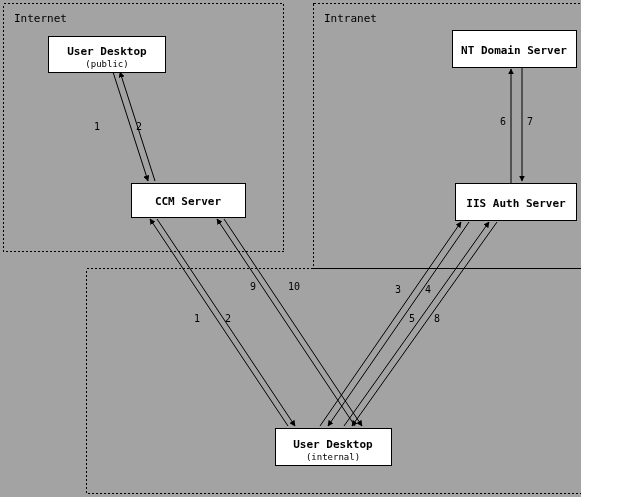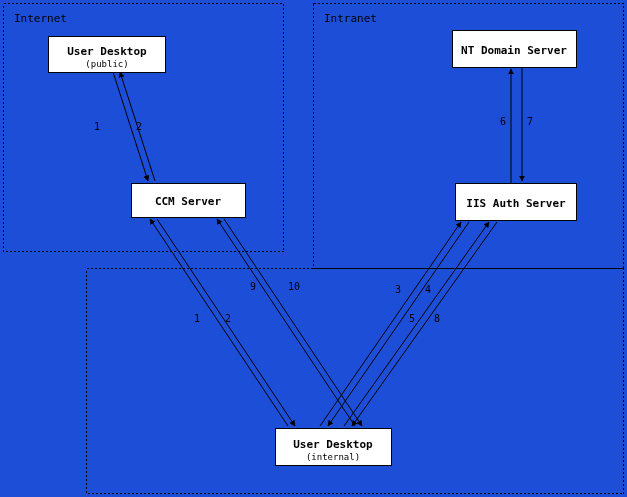--- a/index.html
+++ b/index.html
@@ -2,23 +2,23 @@
 <html><head>
 <meta charset="utf-8">
 <style>
   html, body {
     margin: 0;
     padding: 0;
     background: #ffffff;
   }
   #diagram-root {
     position: relative;
-    width: 627px;
+    width: 581px;
     height: 497px;
-    background: #1d4ed8;
+    background: #a3a3a3;
     font-family: "DejaVu Sans Mono", "Liberation Mono", monospace;
     overflow: hidden;
   }
   svg#diagram-canvas {
     position: absolute;
     top: 0;
     left: 0;
     width: 627px;
     height: 497px;
   }

